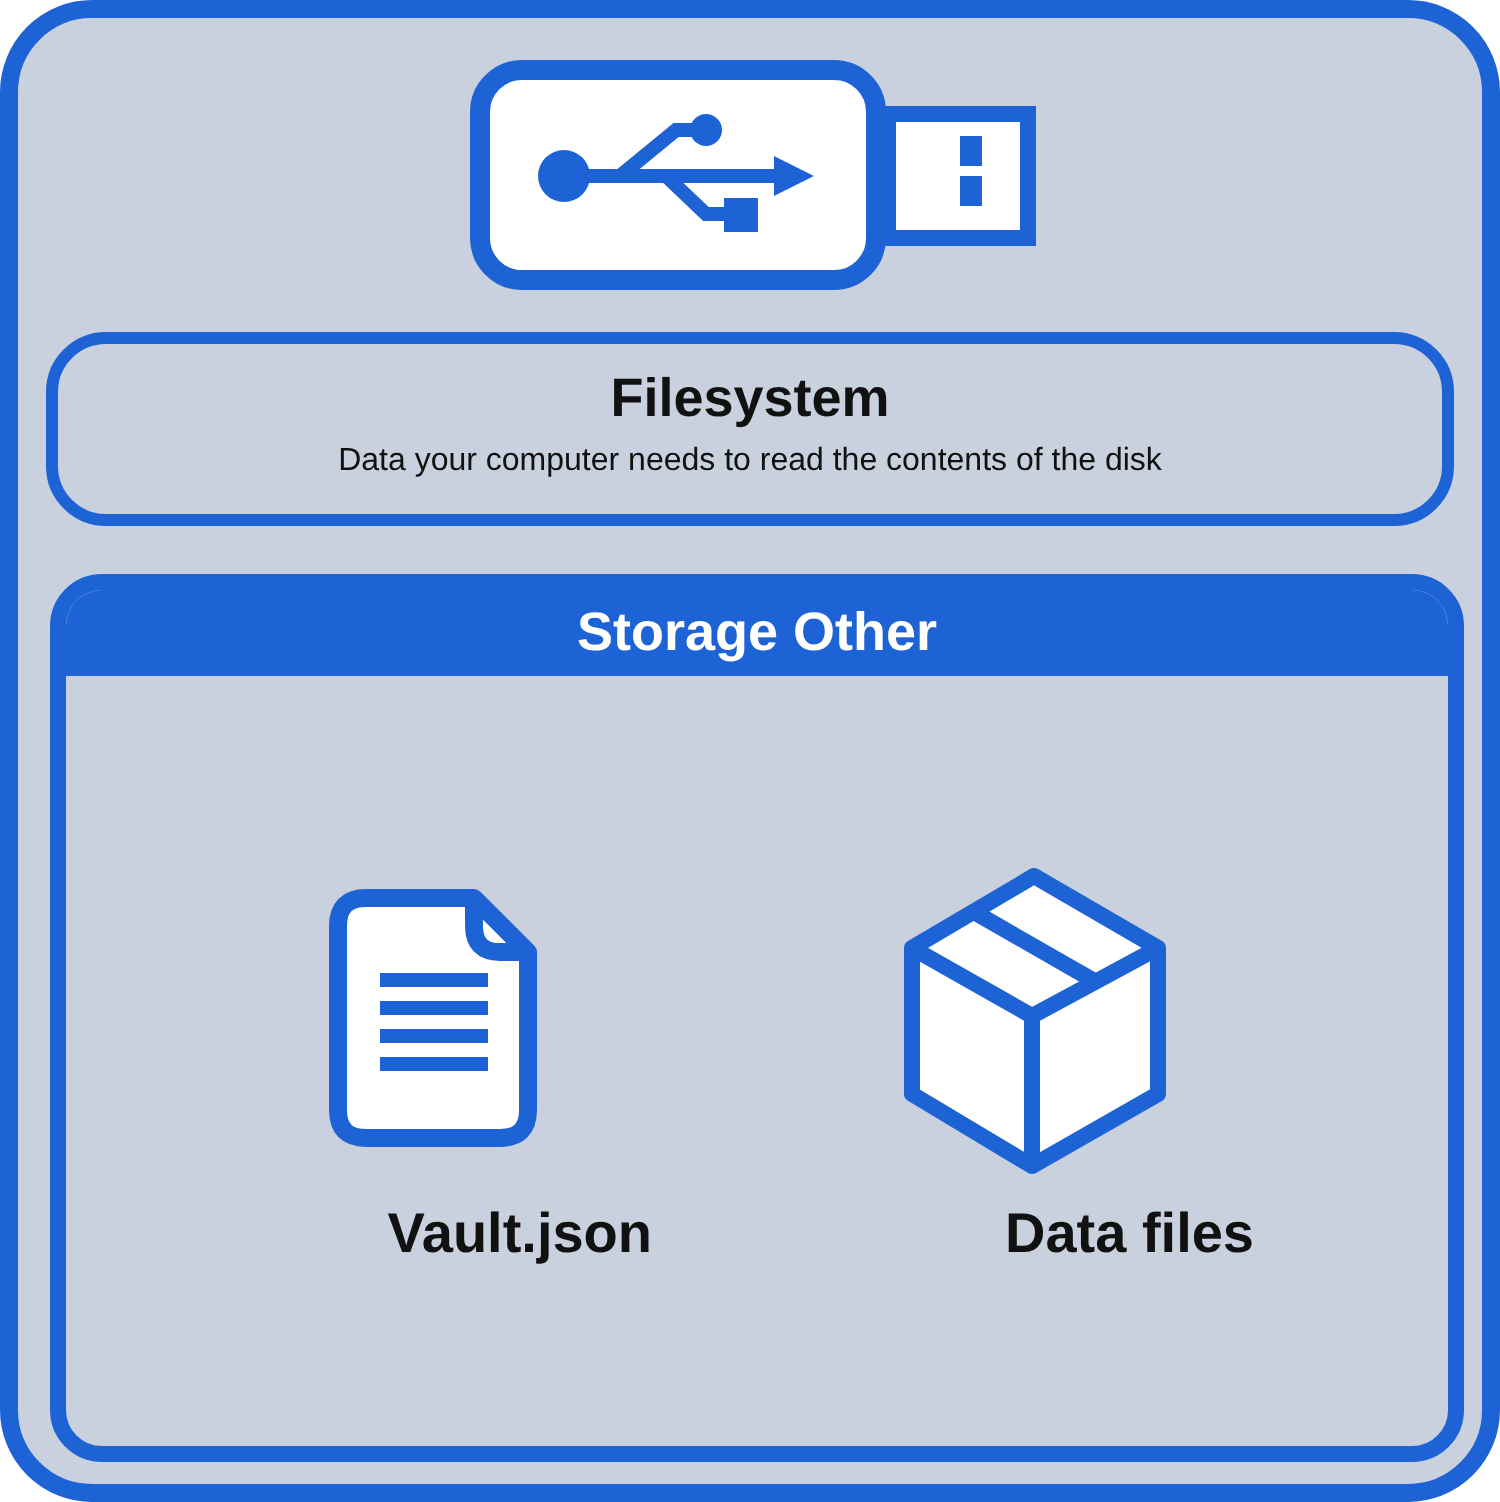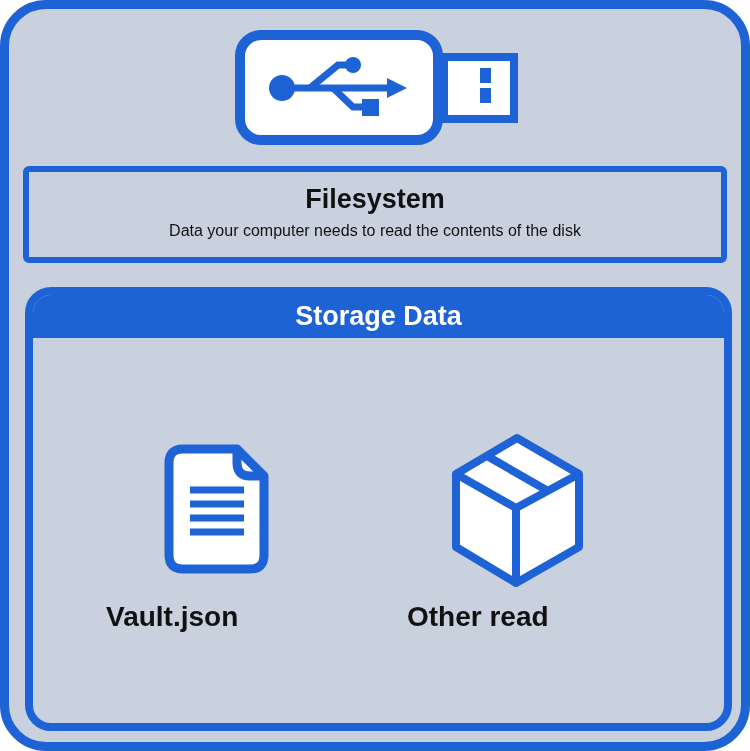--- a/index.html
+++ b/index.html
@@ -43,21 +43,21 @@
   .usb-pin.p1 { top: 7px;  height: 15px; }
   .usb-pin.p2 { top: 27px; height: 15px; }
   .usb-trident { position: absolute; left: 0; top: 0; }
 
   
   .fs-box {
     position: absolute; left: 23px; top: 166px;
     width: 704px; height: 97px;
     box-sizing: border-box;
     border: 6px solid #1e63d6;
-    border-radius: 6px;
+    border-radius: 30px;
     display: flex; flex-direction: column;
     align-items: center; justify-content: center;
     text-align: center;
   }
   .fs-title { font-size: 27px; font-weight: bold; line-height: 33px; }
   .fs-desc  { font-size: 16px; line-height: 30px; }
 
   
   .storage {
     position: absolute; left: 25px; top: 287px;
@@ -72,21 +72,21 @@
     background: #1e63d6;
     display: flex; align-items: center; justify-content: center;
   }
   .storage-title { color: #ffffff; font-size: 27px; font-weight: bold; }
 
   .icon-doc  { position: absolute; left: 163px; top: 443px; }
   .icon-box  { position: absolute; left: 446px; top: 430px; }
   .item-label {
     position: absolute; top: 601px;
     width: 220px;
-    text-align: left;
+    text-align: right;
     font-size: 28px; font-weight: bold;
   }
   .label-vault { left: 106px; }
   .label-other { left: 407px; }
 </style>
 </head>
 <body>
 
 <div class="frame"></div>
 
@@ -114,21 +114,21 @@
     </div>
   </div>
 
   <div class="fs-box">
     <div class="fs-title">Filesystem</div>
     <div class="fs-desc">Data your computer needs to read the contents of the disk</div>
   </div>
 
   <div class="storage">
     <div class="storage-header">
-      <span class="storage-title">Storage Data</span>
+      <span class="storage-title">Storage Other</span>
     </div>
   </div>
 
   <svg class="icon-doc" width="107" height="132" viewBox="0 0 107 132">
     <path d="M 74 6 H 20 Q 6 6 6 20 V 112 Q 6 126 20 126 H 87 Q 101 126 101 112 V 33 Z" fill="#ffffff" stroke="#1e63d6" stroke-width="9" stroke-linejoin="round"></path>
     <path d="M 74 7 V 20 Q 74 33 87 33 H 100" fill="none" stroke="#1e63d6" stroke-width="9" stroke-linejoin="round"></path>
     <g stroke="#1e63d6" stroke-width="7" fill="none">
       <line x1="27" y1="47" x2="81" y2="47"></line>
       <line x1="27" y1="61" x2="81" y2="61"></line>
       <line x1="27" y1="75" x2="81" y2="75"></line>
@@ -139,15 +139,15 @@
   <svg class="icon-box" width="144" height="160" viewBox="0 0 144 160">
     <g stroke="#1e63d6" stroke-width="8" stroke-linejoin="round" fill="#ffffff">
       <polygon points="71,8 133,44 133,117 70,153 10,117 10,44"></polygon>
       <polyline points="10,44 70,78 133,44" fill="none"></polyline>
       <line x1="70" y1="78" x2="70" y2="153"></line>
       <line x1="41" y1="26" x2="102" y2="61"></line>
     </g>
   </svg>
 
   <div class="item-label label-vault">Vault.json</div>
-  <div class="item-label label-other">Other read</div>
+  <div class="item-label label-other">Data files</div>
 
 </div>
 
 </body></html>

